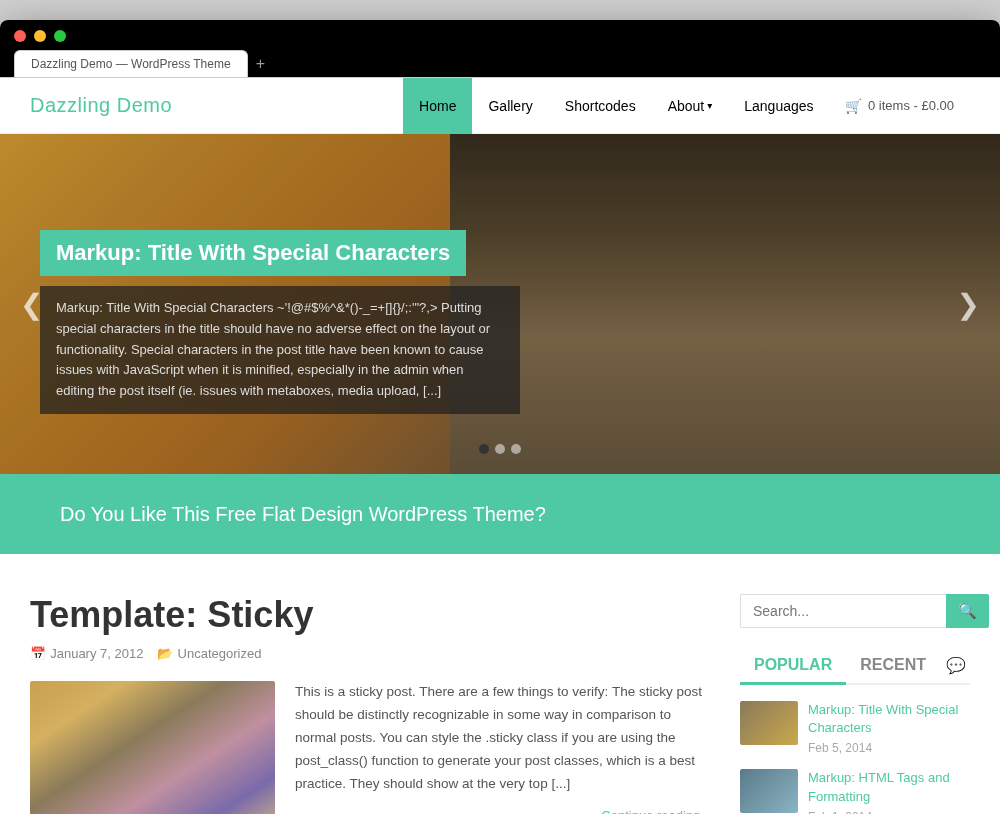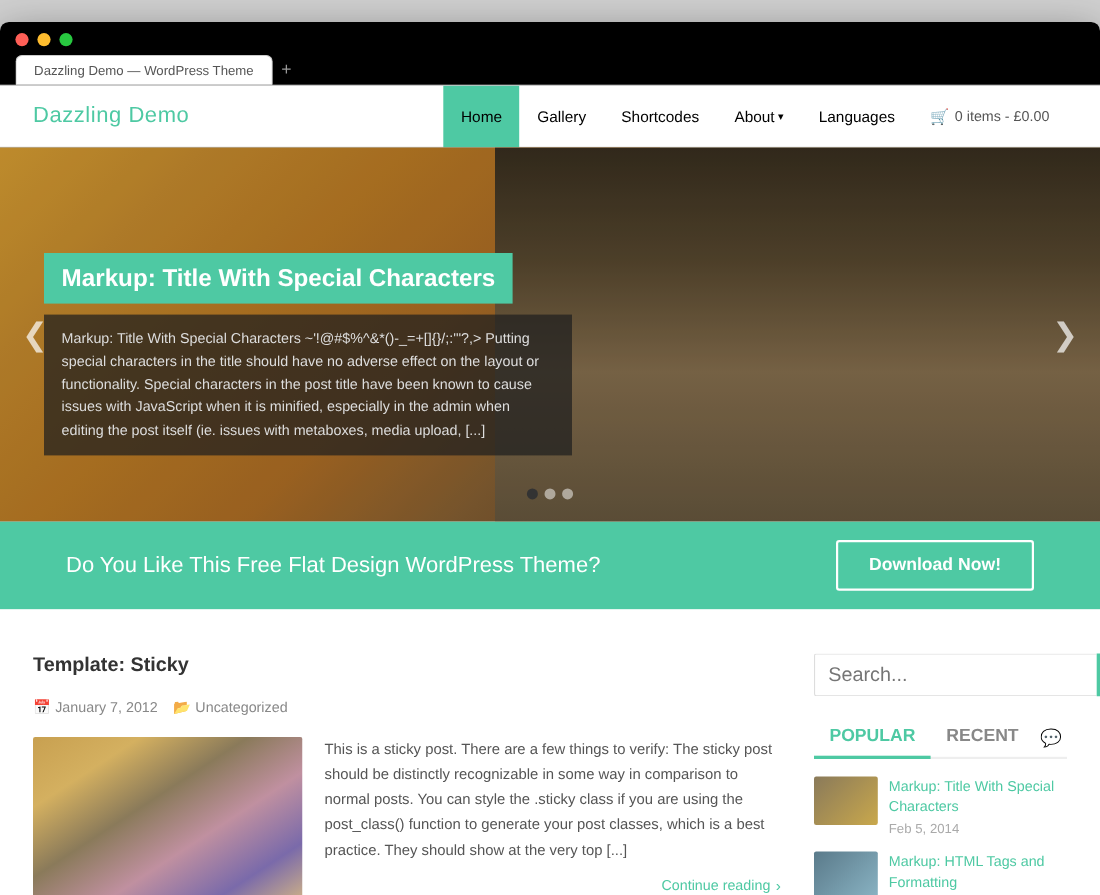--- a/index.html
+++ b/index.html
@@ -50,34 +50,34 @@
     .cta-banner { background: #4ec9a3; display: flex; align-items: center; justify-content: space-between; padding: 0 60px; height: 80px; }
     .cta-text { color: #fff; font-size: 20px; font-weight: 300; }
     .cta-button { background: transparent; border: 2px solid #fff; color: #fff; padding: 12px 28px; font-size: 16px; font-weight: 600; cursor: pointer; border-radius: 3px; white-space: nowrap; }
 
     
     .main-content { display: flex; gap: 30px; padding: 40px 30px; background: #fff; }
     .content-area { flex: 1; min-width: 0; }
     .sidebar { width: 230px; flex-shrink: 0; }
 
     
-    .post-title { font-size: 18px; font-weight: 700; color: #333; margin-bottom: 20px; }
+    .post-title { font-size: 36px; font-weight: 700; color: #333; margin-bottom: 10px; }
     .post-meta { display: flex; align-items: center; gap: 14px; font-size: 13px; color: #888; margin-bottom: 20px; }
     .post-meta-item { display: flex; align-items: center; gap: 4px; }
     .meta-icon { font-size: 13px; }
     .post-body { display: flex; gap: 20px; }
     .post-thumb { width: 245px; height: 160px; flex-shrink: 0; background: linear-gradient(135deg, #8a5a8a 0%, #7a4a9a 30%, #c88a6a 60%, #f0c070 90%); border-radius: 2px; overflow: hidden; }
     .post-thumb-inner { width: 100%; height: 100%; background: linear-gradient(to bottom right, #c8a050 0%, #d4b060 20%, #8a7a5a 40%, #c090a0 60%, #7a6aaa 80%, #e0c080 100%); }
     .post-excerpt { font-size: 13.5px; color: #555; line-height: 1.7; flex: 1; }
     .continue-reading { display: flex; align-items: center; gap: 5px; color: #4ec9a3; font-size: 13px; cursor: pointer; margin-top: 12px; justify-content: flex-end; }
     .continue-arrow { font-size: 14px; }
 
     
     .search-box { display: flex; margin-bottom: 20px; }
-    .search-input { flex: 1; border: 1px solid #ddd; border-right: none; padding: 8px 12px; font-size: 18px; outline: none; border-radius: 2px 0 0 2px; color: #ec4899; }
+    .search-input { flex: 1; border: 1px solid #ddd; border-right: none; padding: 8px 12px; font-size: 14px; outline: none; border-radius: 2px 0 0 2px; color: #ec4899; }
     .search-button { background: #4ec9a3; border: none; color: #fff; padding: 8px 12px; cursor: pointer; border-radius: 0 2px 2px 0; font-size: 15px; }
 
     
     .sidebar-tabs { display: flex; align-items: center; border-bottom: 2px solid #eee; margin-bottom: 16px; }
     .sidebar-tab { padding: 8px 14px; font-size: 16px; font-weight: 600; color: #888; cursor: pointer; border-bottom: 3px solid transparent; margin-bottom: -2px; }
     .sidebar-tab.active { color: #4ec9a3; border-bottom-color: #4ec9a3; }
     .sidebar-tab-icon { color: #4ec9a3; font-size: 16px; margin-left: 6px; }
 
     
     .sidebar-post { display: flex; gap: 10px; margin-bottom: 14px; align-items: flex-start; }
@@ -150,21 +150,20 @@
 
       <div class="slider-dots">
         <div class="slider-dot active"></div>
         <div class="slider-dot"></div>
         <div class="slider-dot"></div>
       </div>
     </section>
 
     <div class="cta-banner">
       <span class="cta-text">Do You Like This Free Flat Design WordPress Theme?</span>
-      <button class="cta-button">Download Now!</button>
     </div>
 
     <div class="main-content">
 
       <main class="content-area">
         <article>
           <h1 class="post-title">Template: Sticky</h1>
           <div class="post-meta">
             <div class="post-meta-item">
               <span class="meta-icon">📅</span>

